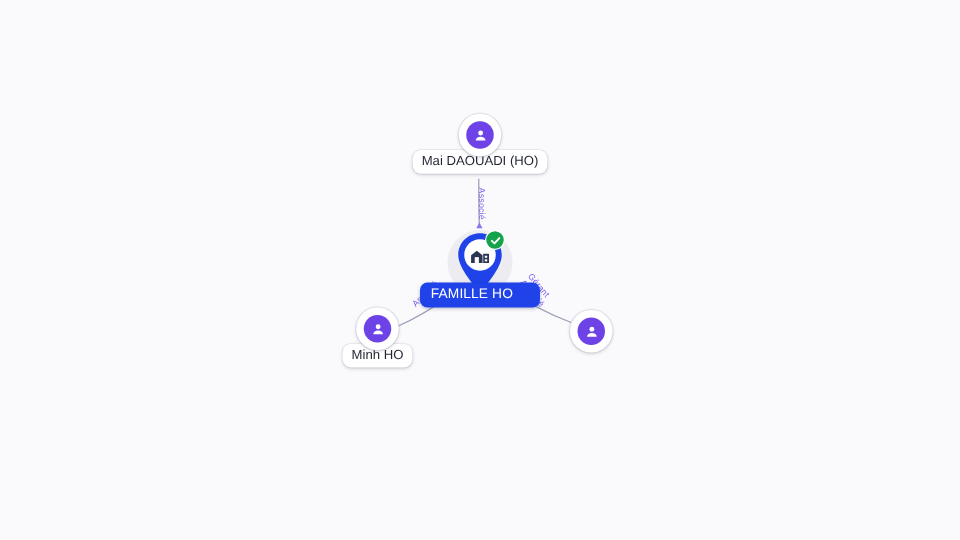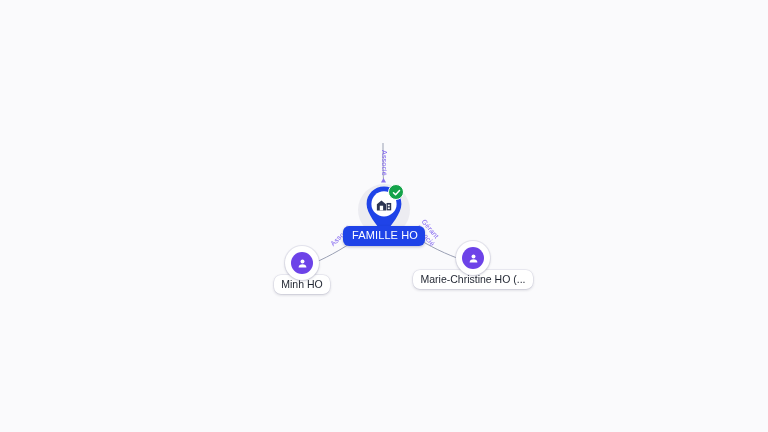--- a/index.html
+++ b/index.html
@@ -122,21 +122,21 @@
     justify-content: center;
     z-index: 5;
   }
   .verify-badge svg { display: block; }
 
   .company-chip {
     margin-top: -10px;
     background: #1f43e8;
     color: #ffffff;
     border-radius: 6px;
-    padding: 3px 7px 4px 9px;
+    padding: 3px 22px 4px 9px;
     font-size: 11px;
     line-height: 13px;
     font-weight: 400;
     letter-spacing: .1px;
     white-space: nowrap;
     box-shadow: 0 1px 3px rgba(20,30,90,.28);
     position: relative;
     z-index: 4;
   }
 
@@ -191,20 +191,31 @@
 
   <div class="edge-label" id="lbl-left">
     <span class="lbl-line">Associé</span>
   </div>
 
   <div class="edge-label" id="lbl-right">
     <span class="lbl-line">Gérant</span>
     <span class="lbl-line">Associé</span>
   </div>
 
+  <div class="node person-node" style="left:384px; top:115px;">
+    <div class="person-circle">
+      <div class="avatar-badge">
+        <svg width="13" height="13" viewBox="0 0 24 24" fill="#ffffff">
+          <circle cx="12" cy="8.2" r="3.6"></circle>
+          <path d="M4.8 19.2c0-3.6 3.3-5.6 7.2-5.6s7.2 2 7.2 5.6z"></path>
+        </svg>
+      </div>
+    </div>
+    <div class="name-chip">Mai DAOUADI (HO)</div>
+  </div>
 
   <div class="node company-node" style="left:384px; top:215px;">
     <div class="company-halo">
       <div class="pin-wrap">
         <svg width="44" height="52" viewBox="0 0 44 52">
 
           <path d="M22 3.5
                    C12.3 3.5 4.6 11.2 4.6 20.9
                    C4.6 30.4 15.2 42.6 19.9 48.6
                    C21 50 23 50 24.1 48.6
@@ -245,16 +256,15 @@
 
   <div class="node person-node" style="left:473px; top:265px;">
     <div class="person-circle">
       <div class="avatar-badge">
         <svg width="13" height="13" viewBox="0 0 24 24" fill="#ffffff">
           <circle cx="12" cy="8.2" r="3.6"></circle>
           <path d="M4.8 19.2c0-3.6 3.3-5.6 7.2-5.6s7.2 2 7.2 5.6z"></path>
         </svg>
       </div>
     </div>
-    <div class="name-chip">Marie-Christine HO (...</div>
   </div>
 
 </div>
 
 </body></html>

